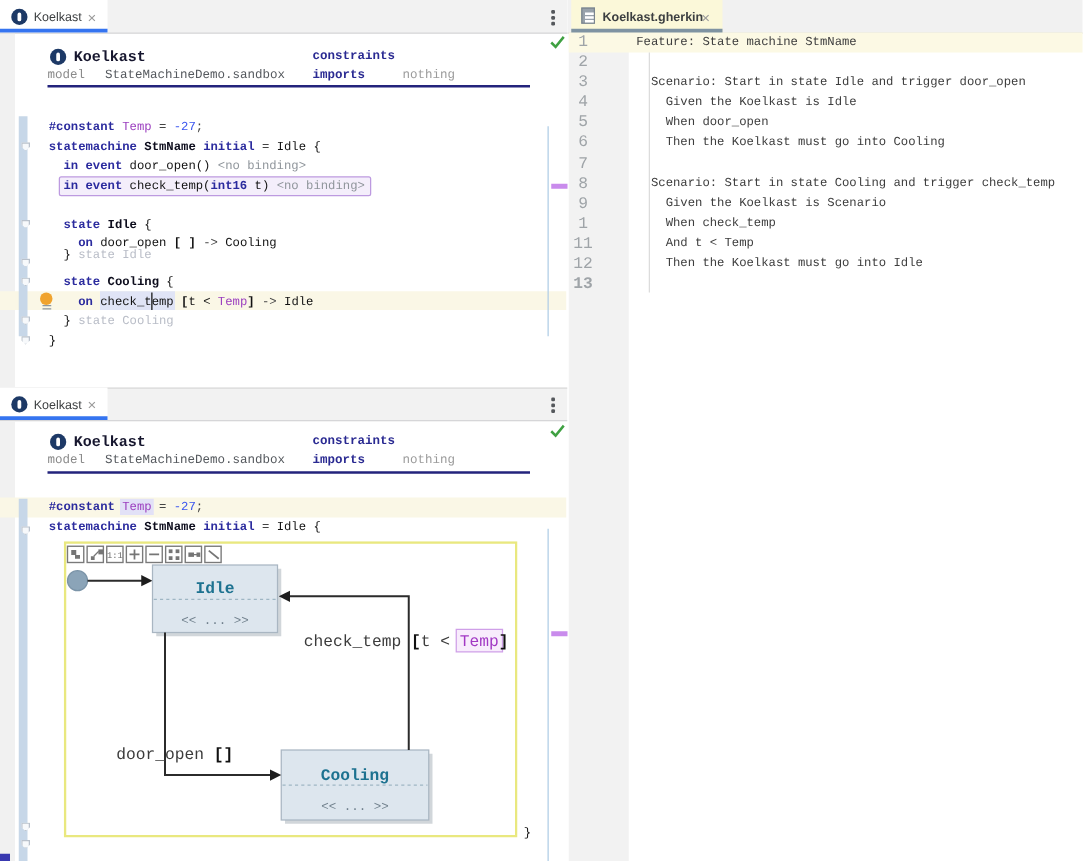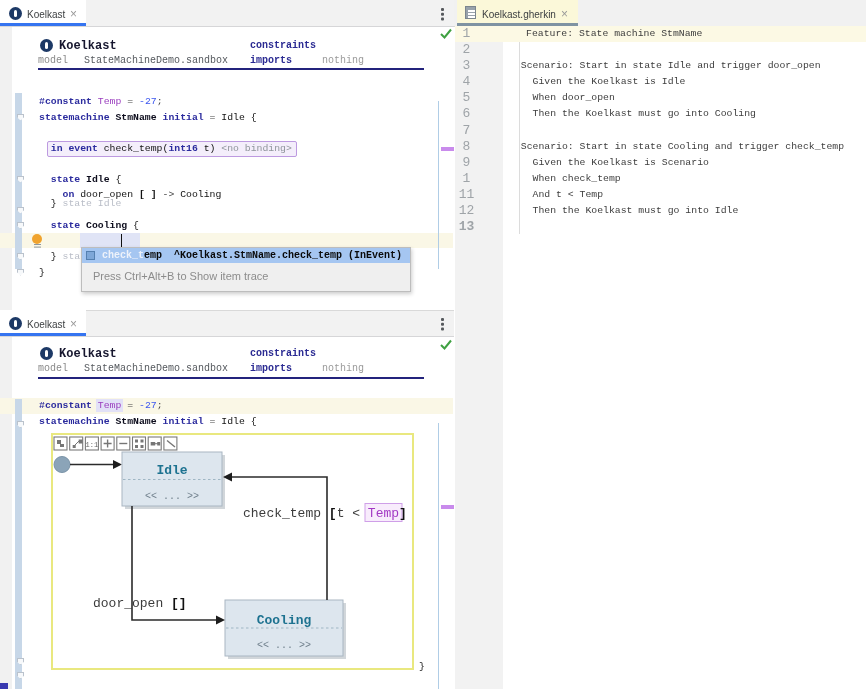--- a/index.html
+++ b/index.html
@@ -58,46 +58,42 @@
 
   <div class="abs" style="left:0;top:232.5px;width:453px;height:15px;background:#faf7e6;"></div>
 
   <div class="abs" style="left:15px;top:93px;width:7px;height:176px;background:#c7d7e8;"></div>
 
   <div class="abs" style="left:438px;top:101px;width:1px;height:168px;background:#b0cde6;"></div>
   <div class="abs" style="left:441px;top:147px;width:14px;height:3.5px;background:#c98bec;"></div>
 
   <div class="cl" style="top:94px;"><span class="kw">#constant</span> <span class="pu">Temp</span> <span class="op">=</span> <span style="color:#3a55ef">-27</span><span class="op">;</span></div>
   <div class="cl" style="top:109.5px;"><span class="kw">statemachine</span> <span class="nm">StmName</span> <span class="kw">initial</span> <span class="op">=</span> Idle {</div>
+  <div class="cl" style="top:125px;">  <span class="kw">in event</span> door_open() <span class="gy">&lt;no binding&gt;</span></div>
   <div class="abs" style="left:47px;top:140.5px;width:250px;height:16px;background:#f4eefb;border:1px solid #bd9ae0;border-radius:2px;"></div>
   <div class="cl" style="top:140.5px;text-align:right;">  <span class="kw">in event</span> check_temp(<span class="kw">int16</span> t) <span class="gy">&lt;no binding&gt;</span></div>
   <div class="cl" style="top:171.5px;">  <span class="kw">state</span> <span class="nm">Idle</span> {</div>
   <div class="cl" style="top:187px;text-align:right;">    <span class="kw">on</span> door_open <span class="bb">[ ]</span> <span class="op">-&gt;</span> Cooling</div>
   <div class="cl" style="top:196px;">  } <span class="gh">state Idle</span></div>
   <div class="cl" style="top:218px;">  <span class="kw">state</span> <span class="nm">Cooling</span> {</div>
   <div class="abs" style="left:79.5px;top:233px;width:60px;height:15px;background:#e0e4f6;"></div>
+  <div class="cl" style="top:233.5px;">    <span class="kw">on</span> check_temp <span class="bb">[</span>t &lt; <span class="pu">Temp</span><span class="bb">]</span> <span class="op">-&gt;</span> Idle</div>
   <div class="abs" style="left:121px;top:233.5px;width:1.4px;height:14px;background:#111;"></div>
   <div class="cl" style="top:249px;">  } <span class="gh">state Cooling</span></div>
   <div class="cl" style="top:264.5px;">}</div>
 
   <div class="fold" style="left:17px;top:113.5px;"></div>
   <div class="fold" style="left:17px;top:175.5px;"></div>
   <div class="fold" style="left:17px;top:206.5px;"></div>
   <div class="fold" style="left:17px;top:222px;"></div>
   <div class="fold" style="left:17px;top:253px;"></div>
   <div class="fold" style="left:17px;top:268.5px;"></div>
 
   <div class="abs bulb" style="left:32px;top:233.5px;"></div>
 
-  <div class="abs" style="left:81px;top:247px;width:330px;height:45px;background:#efefef;border:1px solid #bdbdbd;box-shadow:1px 2px 4px rgba(0,0,0,0.2);">
-    <div class="abs" style="left:0;top:0;width:328px;height:15px;background:#a5c6f1;"></div>
-    <div class="abs" style="left:4px;top:3px;width:9px;height:9px;background:#7ea7d8;border:1px solid #5580b0;"></div>
-    <div class="abs mono" style="left:20px;top:0px;height:15px;line-height:15px;font-size:10px;white-space:pre;"><span style="color:#eef2fa;font-weight:bold;">check_t</span><span style="color:#0a0a0a;font-weight:bold;">emp  ^Koelkast.StmName.check_temp (InEvent)</span></div>
-    <div class="abs sans" style="left:11px;top:22px;font-size:11px;color:#8c8c8c;">Press Ctrl+Alt+B to Show item trace</div>
-  </div>
 </div>
 
 <div id="paneBot" class="abs" style="left:0;top:310px;width:454px;height:379px;background:#fff;">
   <div class="abs" style="left:0;top:0;width:454px;height:27px;background:#f2f2f2;border-bottom:1px solid #d6d6d8;border-top:1px solid #d9d9d9;"></div>
   <div class="abs" style="left:0;top:0;width:86px;height:26px;background:#fff;"></div>
   <div class="abs" style="left:0;top:23px;width:86px;height:3px;background:#3574f0;"></div>
   <div class="abs tabicon" style="left:9px;top:7px;"></div>
   <div class="abs sans" style="left:27px;top:9px;font-size:10px;color:#3c3f41;">Koelkast</div>
   <div class="abs sans" style="left:70px;top:7px;font-size:12px;color:#9a9a9a;">×</div>
   <div class="abs kebab" style="left:441px;top:8px;"></div>
@@ -187,42 +183,42 @@
     <rect x="314" y="70.5" width="37" height="18" fill="#f8ecfc" stroke="#cf9fe8"></rect>
     <text x="192" y="84" font-size="13" fill="#3c3c3c">check_temp <tspan font-weight="bold" fill="#111">[</tspan>t &lt; <tspan fill="#a239c4">Temp</tspan><tspan font-weight="bold" fill="#111">]</tspan></text>
   </svg>
 </div>
 
 <div id="paneR" class="abs" style="left:454px;top:0;width:412px;height:689px;background:#fff;">
   <div class="abs" style="left:0;top:0;width:412px;height:27px;background:#f1f1f1;border-bottom:1px solid #d9d9d6;"></div>
   <div class="abs" style="left:3px;top:0;width:121px;height:26px;background:#fbf8d9;"></div>
   <div class="abs" style="left:3px;top:23px;width:121px;height:4px;background:#7f93a2;"></div>
   <div class="abs gherkicon" style="left:11px;top:6px;"></div>
-  <div class="abs sans" style="left:28px;top:9px;font-size:10px;color:#3c3f41;">Koelkast.gherkin</div>
+  <div class="abs sans" style="left:28px;top:9px;font-size:10px;color:#3c3f41;font-weight:bold;">Koelkast.gherkin</div>
   <div class="abs sans" style="left:107px;top:7px;font-size:12px;color:#9a9a9a;">×</div>
 
   <div class="abs" style="left:1px;top:27px;width:48px;height:662px;background:#f2f2f2;"></div>
 
   <div class="abs" style="left:1px;top:26px;width:411px;height:16px;background:#fcf9e4;"></div>
 
   <div class="abs" style="left:65px;top:42px;width:1px;height:192px;background:#dcdcdc;"></div>
   <div class="ln" style="top:26px;">1</div>
   <div class="ln" style="top:42px;">2</div>
   <div class="ln" style="top:58px;">3</div>
   <div class="ln" style="top:74px;">4</div>
   <div class="ln" style="top:90px;">5</div>
   <div class="ln" style="top:106px;">6</div>
   <div class="ln" style="top:123px;">7</div>
   <div class="ln" style="top:139px;">8</div>
   <div class="ln" style="top:155px;">9</div>
   <div class="ln" style="top:171px;">1</div>
   <div class="ln" style="top:187px;">11</div>
   <div class="ln" style="top:203px;">12</div>
   <div class="ln" style="top:219px;font-weight:bold;">13</div>
-  <div class="rl" style="top:26px;margin-left:17px;">Feature: State machine StmName</div>
+  <div class="rl" style="top:26px;">Feature: State machine StmName</div>
   <div class="rl" style="top:74px;">    Given the Koelkast is Idle</div>
   <div class="rl" style="top:58px;">  Scenario: Start in state Idle and trigger door_open</div>
   <div class="rl" style="top:90px;">    When door_open</div>
   <div class="rl" style="top:139px;">  Scenario: Start in state Cooling and trigger check_temp</div>
   <div class="rl" style="top:106px;">    Then the Koelkast must go into Cooling</div>
   <div class="rl" style="top:155px;">    Given the Koelkast is Scenario</div>
   <div class="rl" style="top:171px;">    When check_temp</div>
   <div class="rl" style="top:187px;">    And t &lt; Temp</div>
   <div class="rl" style="top:203px;">    Then the Koelkast must go into Idle</div>
 </div>

